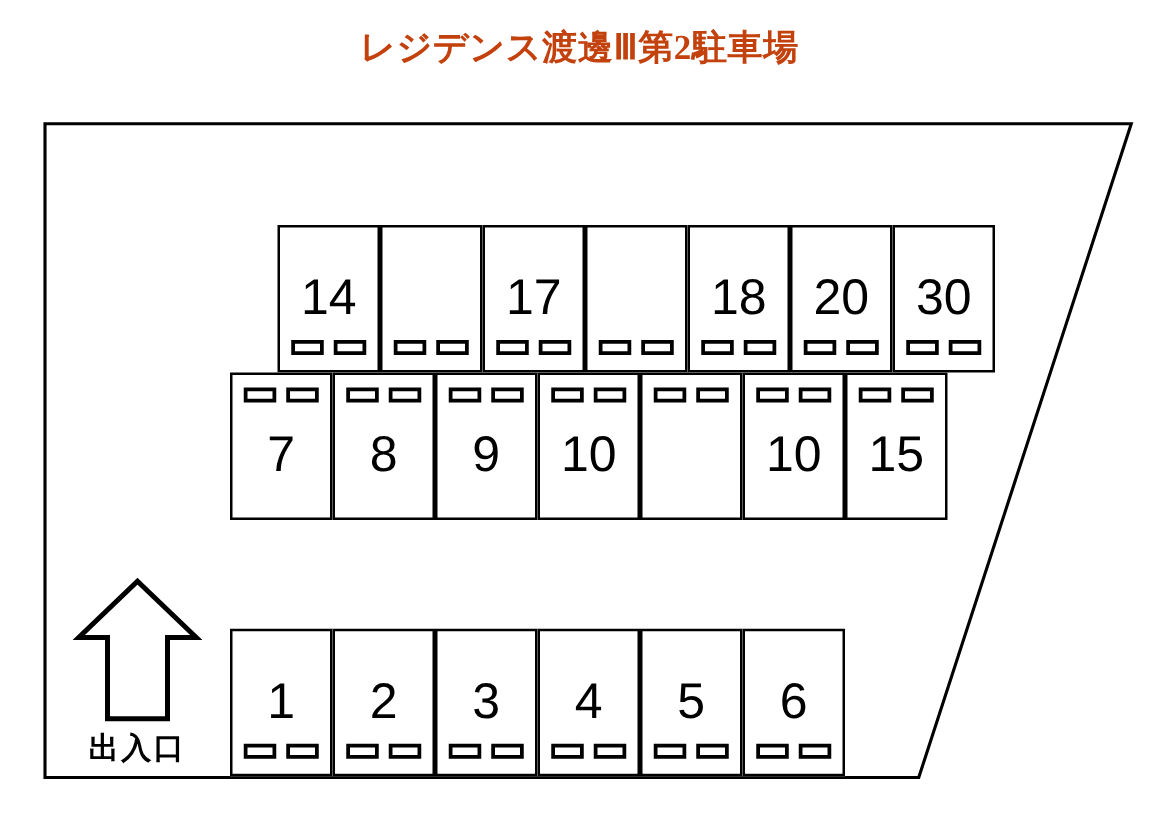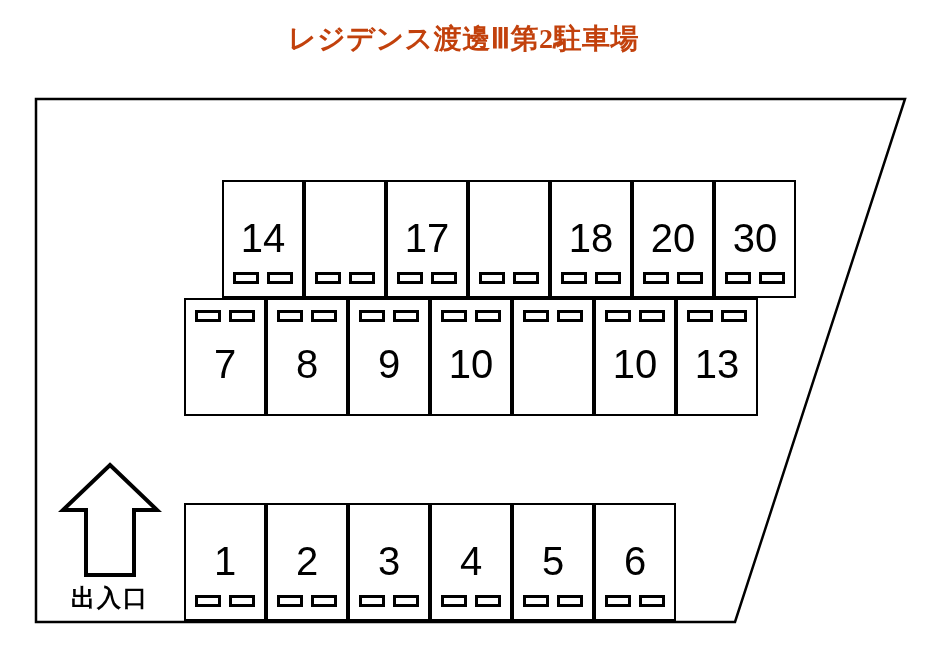--- a/index.html
+++ b/index.html
@@ -203,21 +203,21 @@
         </div>
       </div>
       <div class="stall row-middle" style="left: 594px; top: 298px; width: 82px; height: 118px;">
         <div class="stall-number">10</div>
         <div class="stoppers">
           <div class="stopper"></div>
           <div class="stopper"></div>
         </div>
       </div>
       <div class="stall row-middle" style="left: 676px; top: 298px; width: 82px; height: 118px;">
-        <div class="stall-number">13</div>
+        <div class="stall-number">15</div>
         <div class="stoppers">
           <div class="stopper"></div>
           <div class="stopper"></div>
         </div>
       </div>
       <div class="stall row-bottom" style="left: 184px; top: 503px; width: 82px; height: 118px;">
         <div class="stall-number">1</div>
         <div class="stoppers">
           <div class="stopper"></div>
           <div class="stopper"></div>

